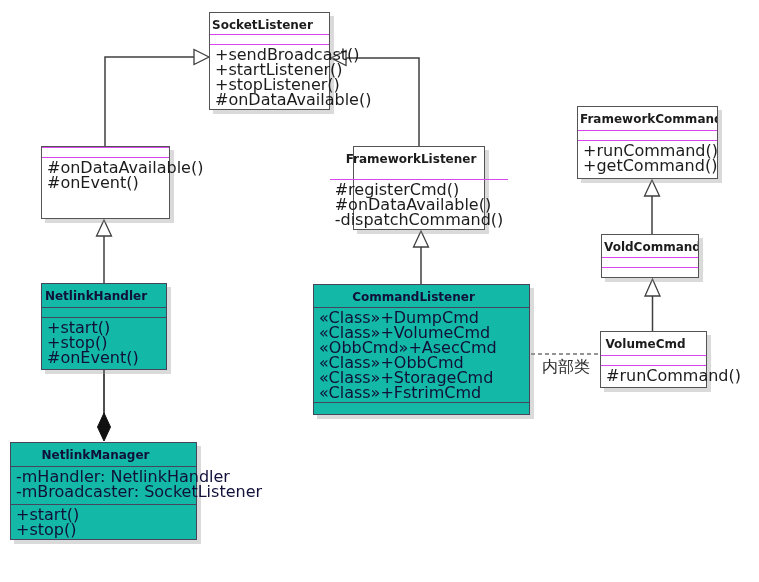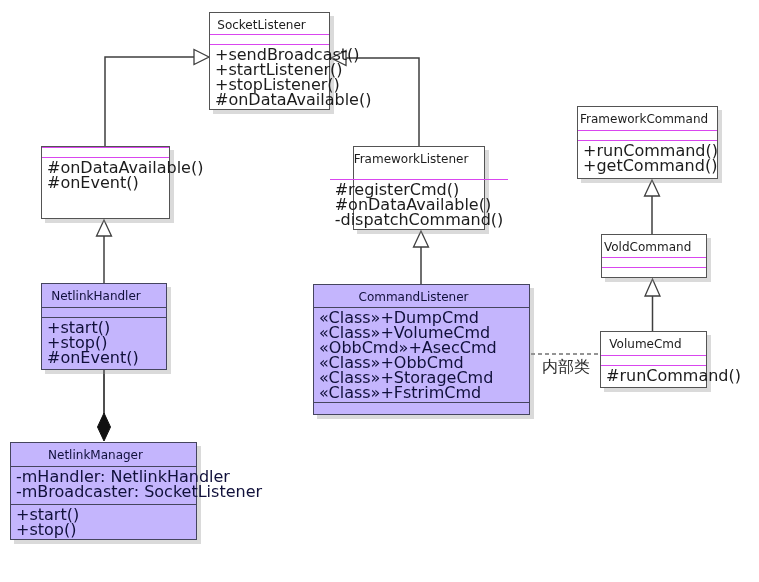--- a/index.html
+++ b/index.html
@@ -16,26 +16,26 @@
     box-sizing:border-box;
     background:#ffffff;
     border:1px solid #545454;
     box-shadow:4px 4px 0 rgba(150,150,150,0.35);
     color:#1c1c1c;
     display:flex;
     flex-direction:column;
     z-index:2;
   }
   .uml-box.hl{
-    background:#c4b5fd;
+    background:#14b8a6;
     border-color:#45455e;
     color:#10103a;
   }
   .uml-title{
-    font-weight:normal;
+    font-weight:bold;
     font-size:12px;
     line-height:16px;
     text-align:center;
     padding:4px 18px 3px 2px;
     white-space:nowrap;
     overflow:hidden;
   }
   .uml-comp{
     border-top:1px solid #d946ef;
     padding:2px 5px;
@@ -116,21 +116,21 @@
 
   <div class="uml-box" style="left:577px;top:106px;width:141px;height:73px;">
     <div class="uml-title">FrameworkCommand</div>
     <div class="uml-comp empty"></div>
     <div class="uml-comp grow">
         <div class="row">+runCommand()</div>
         <div class="row">+getCommand()</div>
       </div>
   </div>
 
-  <div class="uml-box" style="left:601px;top:234px;width:106px;height:44px;">
+  <div class="uml-box" style="left:601px;top:234px;width:98px;height:44px;">
     <div class="uml-title">VoldCommand</div>
     <div class="uml-comp empty"></div>
     <div class="uml-comp empty grow"></div>
   </div>
 
   <div class="uml-box hl" style="left:41px;top:283px;width:126px;height:87px;">
     <div class="uml-title">NetlinkHandler</div>
     <div class="uml-comp empty"></div>
     <div class="uml-comp grow">
         <div class="row">+start()</div>

